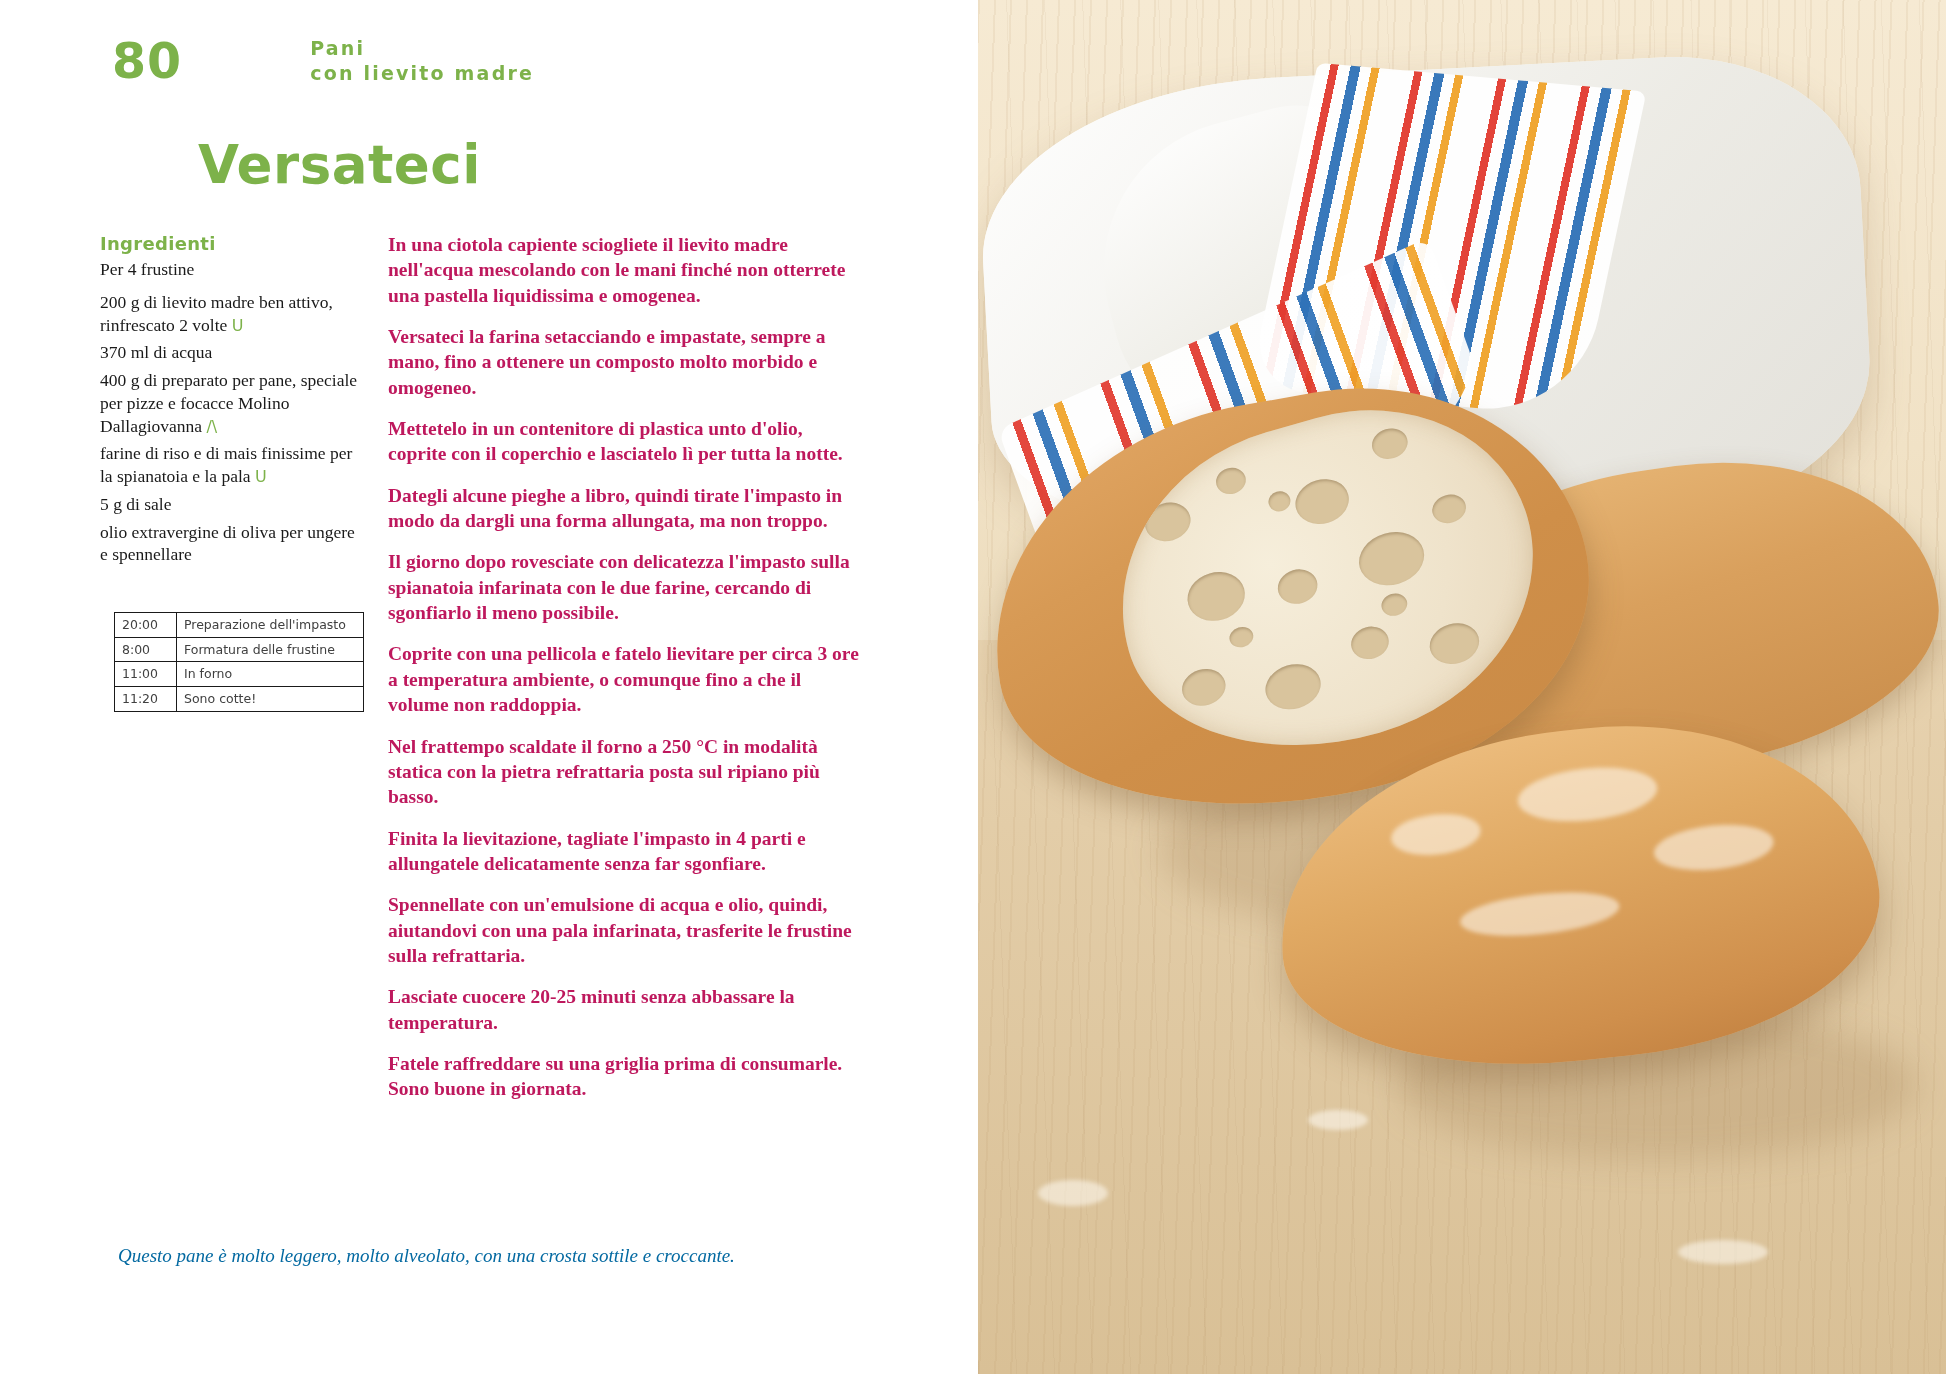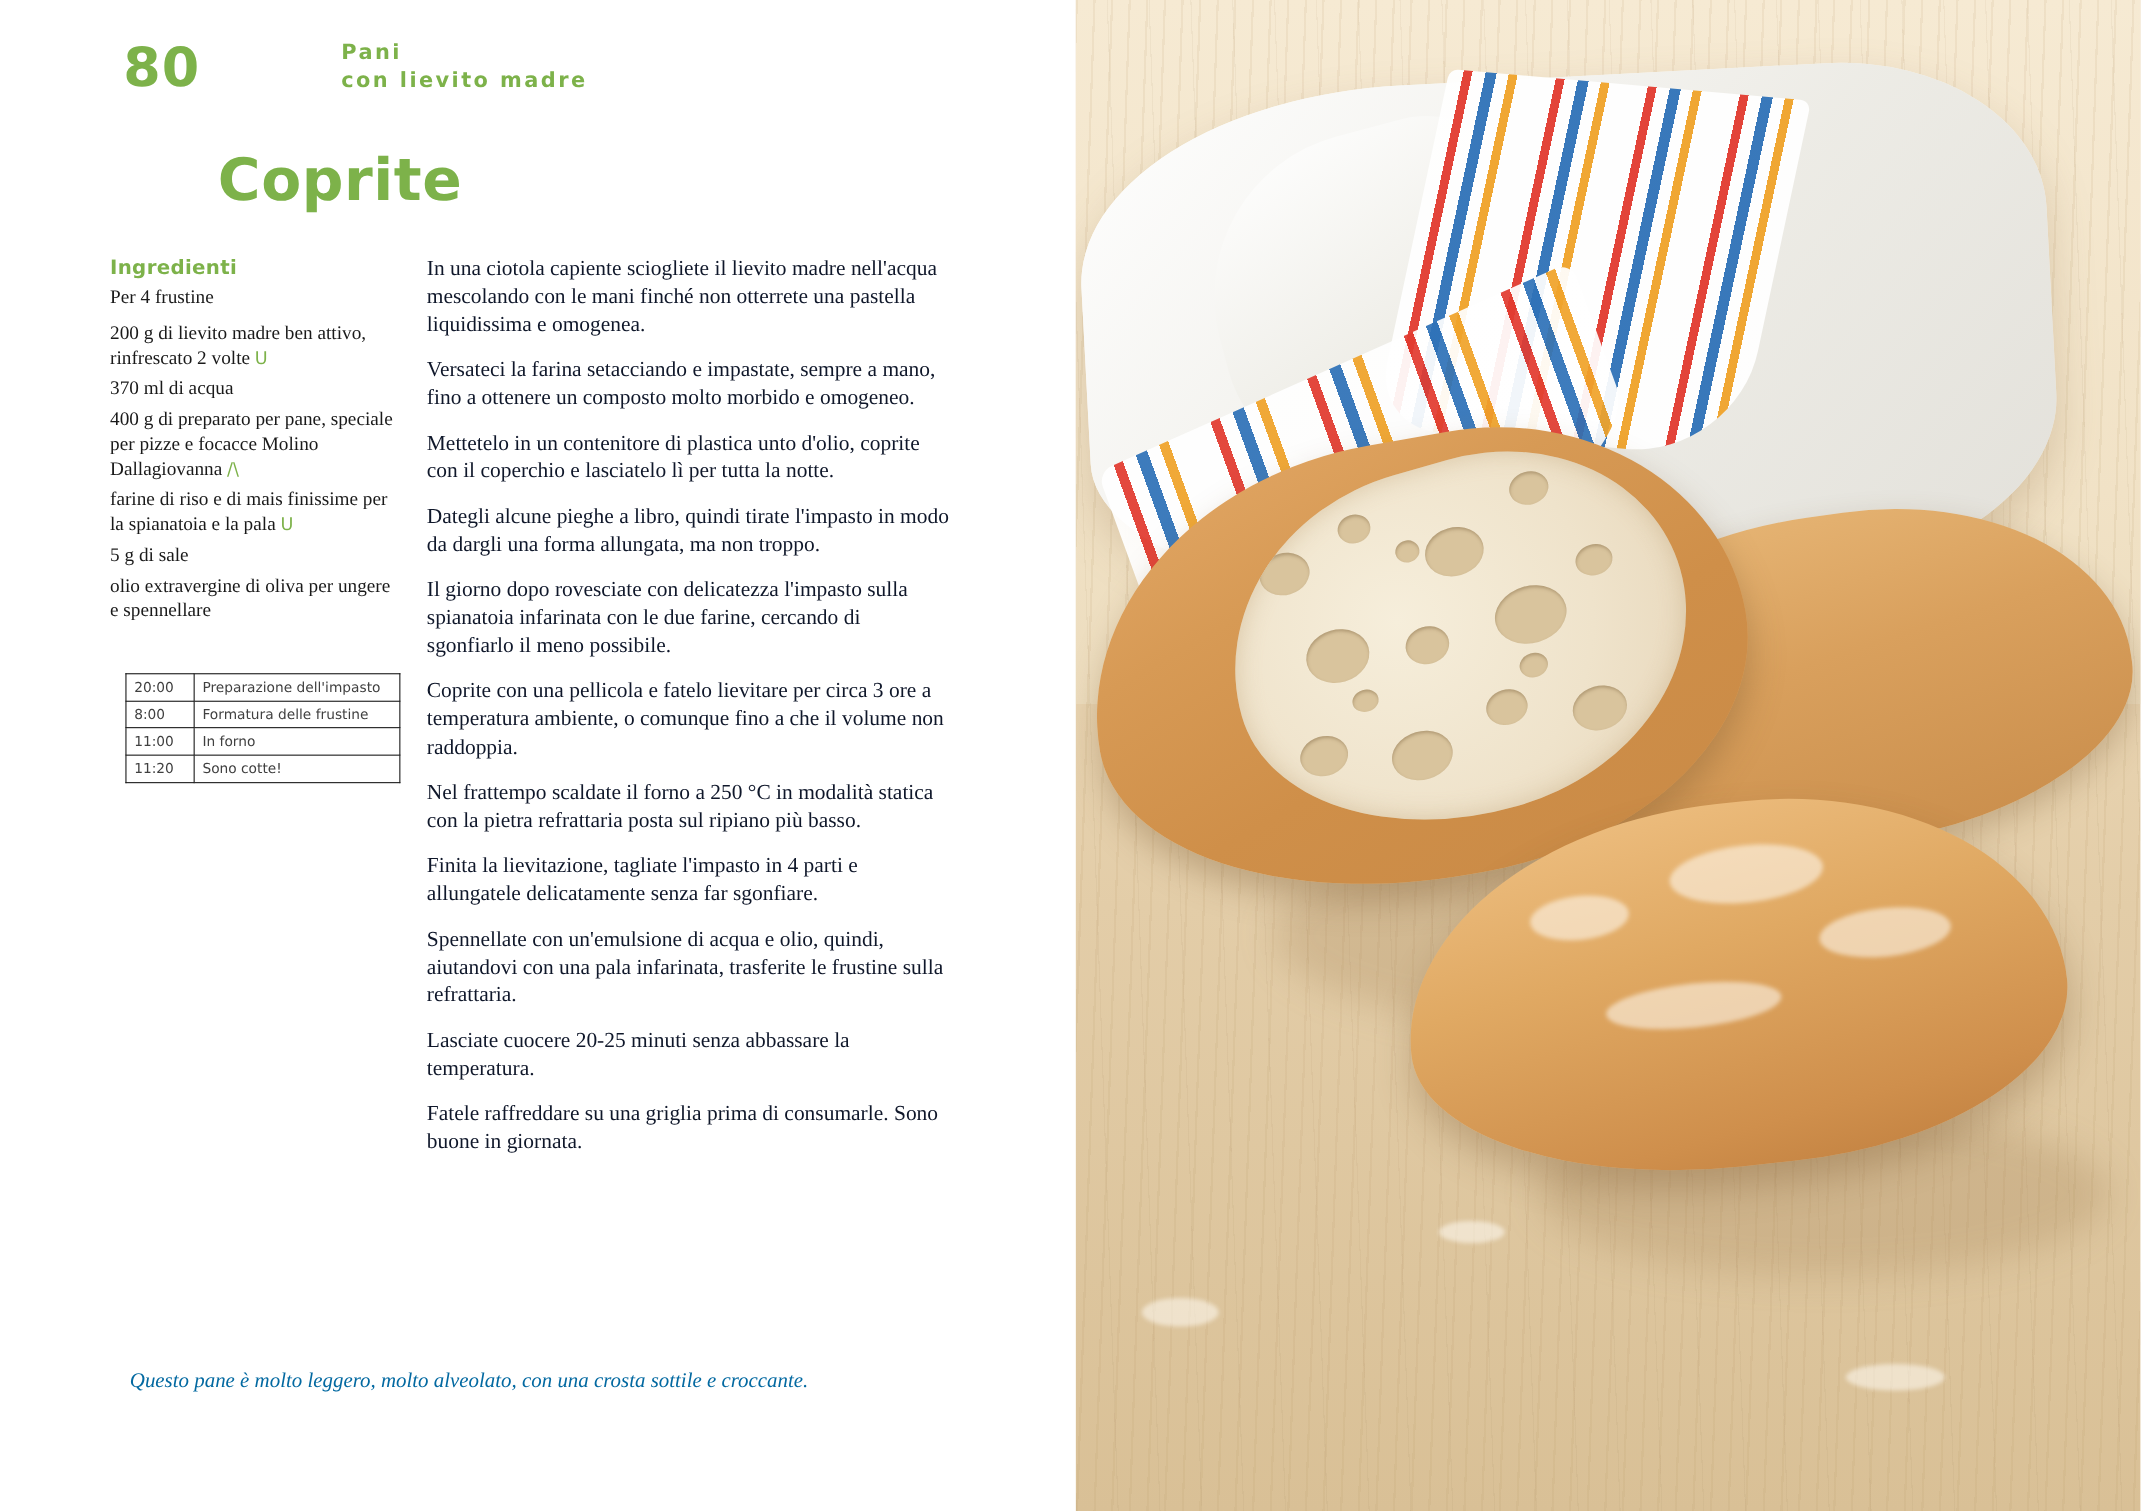--- a/index.html
+++ b/index.html
@@ -117,22 +117,23 @@
     white-space: nowrap;
   }
   
   .body-col {
     position: absolute;
     left: 388px;
     top: 232px;
     width: 475px;
     font-size: 19.5px;
     line-height: 1.30;
-    color: #0f172a;
+    color: #be185d;
     text-align: left;
+    font-weight: bold;
   }
   .body-col p {
     margin: 0 0 16px 0;
   }
   .footnote {
     position: absolute;
     left: 118px;
     top: 1243px;
     width: 700px;
     font-style: italic;
@@ -316,21 +317,21 @@
   <div class="left-pane">
 
     <div class="header-row">
       <div class="page-number">80</div>
       <div class="section-title">
         <div>Pani</div>
         <div>con lievito madre</div>
       </div>
     </div>
 
-    <div class="recipe-title">Coprite</div>
+    <div class="recipe-title">Versateci</div>
 
     <div class="ingredients">
       <div class="ingredients-heading">Ingredienti</div>
       <div class="ingredients-serves">Per 4 frustine</div>
 
       <div class="ingredient">
         <span>200 g di lievito madre ben attivo, rinfrescato 2 volte</span>
         <span class="sym">U</span>
       </div>
       <div class="ingredient">

